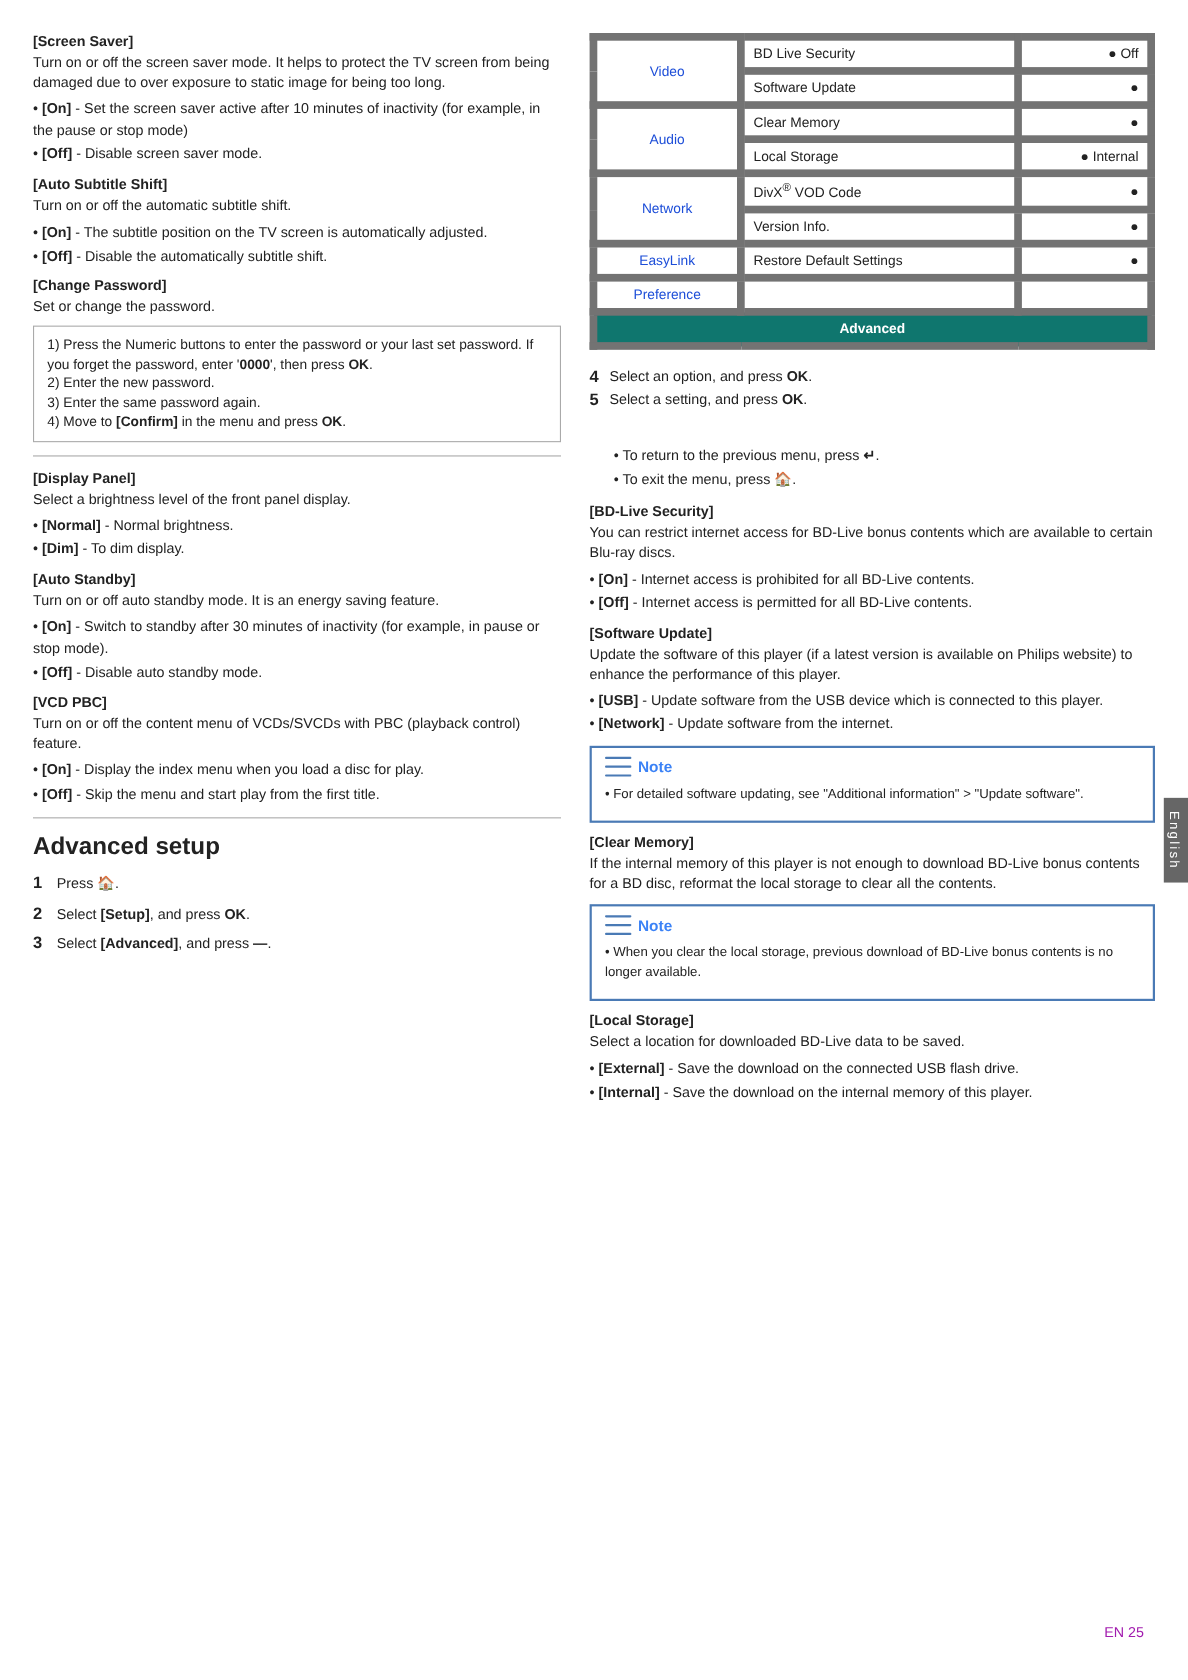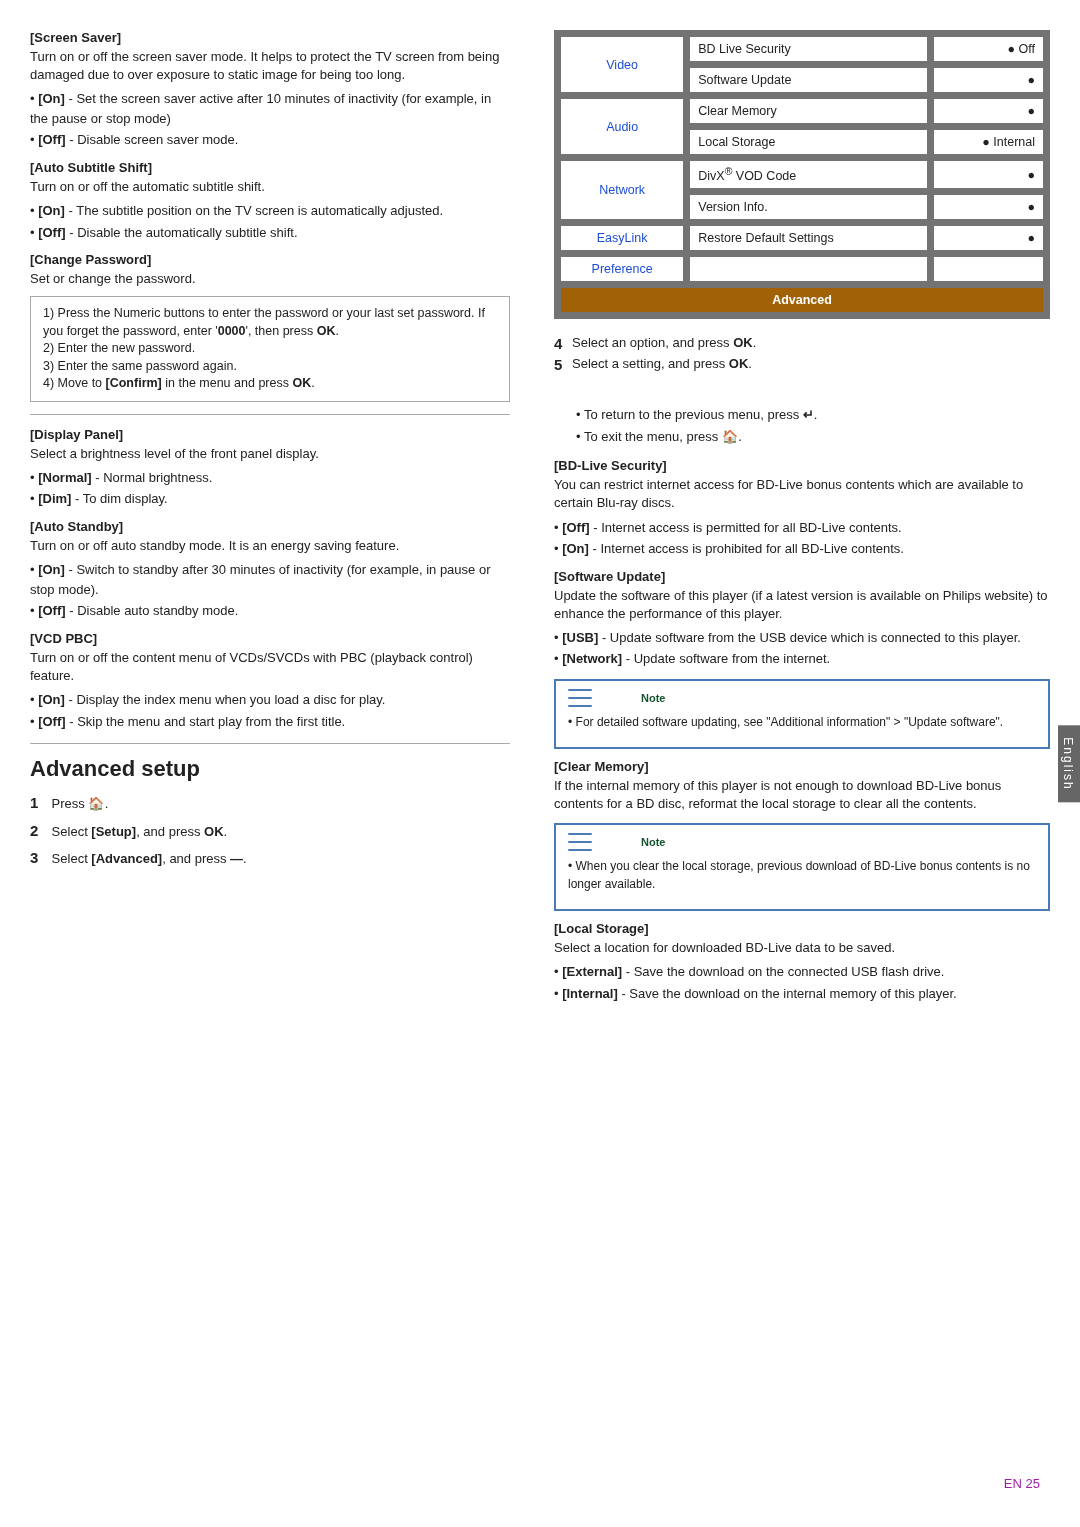--- a/index.html
+++ b/index.html
@@ -17,21 +17,21 @@
       min-height: 1527px;
       padding: 30px 30px 30px 30px;
       display: flex;
       flex-direction: row;
       position: relative;
     }
     .main-content {
       flex: 1;
       display: flex;
       flex-direction: row;
-      gap: 44px;
+      gap: 26px;
     }
     .left-column {
       width: 480px;
       flex-shrink: 0;
     }
     .right-column {
       flex: 1;
     }
     
     .side-label {
@@ -112,21 +112,21 @@
       padding: 5px 8px;
       vertical-align: middle;
     }
     .menu-table .cat-cell {
       background: #fff;
       text-align: center;
       font-size: 12.5px;
       color: #1d4ed8;
     }
     .menu-table .cat-cell.highlighted {
-      background: #a16207;
+      background: #0f766e;
       color: #fff;
       font-weight: bold;
     }
     .menu-table .item-cell {
       font-size: 12.5px;
     }
     .menu-table .value-cell {
       text-align: right;
       font-size: 12.5px;
       white-space: nowrap;
@@ -155,21 +155,21 @@
       height: 18px;
       display: flex;
       flex-direction: column;
       justify-content: space-between;
     }
     .note-line {
       height: 2px;
       background: #4a7ab5;
       border-radius: 1px;
     }
-    .note-text { font-weight: bold; font-size: 11px; color: #14532d; margin-left: 43px; }
+    .note-text { font-weight: bold; font-size: 14px; color: #3b82f6; }
 
     
     .page-num {
       position: absolute;
       bottom: 36px;
       right: 40px;
       font-size: 13px;
       color: #a21caf;
     }
     strong { font-weight: bold; }
@@ -300,22 +300,22 @@
         </div>
         <ul class="sub-bullet" style="margin-left: 22px; margin-top: 32px;">
           <li>To return to the previous menu, press <strong>↵</strong>.</li>
           <li>To exit the menu, press <strong>🏠</strong>.</li>
         </ul>
       </div>
 
       <div class="section-heading">[BD-Live Security]</div>
       <p>You can restrict internet access for BD-Live bonus contents which are available to certain Blu-ray discs.</p>
       <ul class="sub-bullet">
+        <li><strong>[On]</strong> - Internet access is prohibited for all BD-Live contents.</li>
         <li><strong>[Off]</strong> - Internet access is permitted for all BD-Live contents.</li>
-        <li><strong>[On]</strong> - Internet access is prohibited for all BD-Live contents.</li>
       </ul>
 
       <div class="section-heading">[Software Update]</div>
       <p>Update the software of this player (if a latest version is available on Philips website) to enhance the performance of this player.</p>
       <ul class="sub-bullet">
         <li><strong>[USB]</strong> - Update software from the USB device which is connected to this player.</li>
         <li><strong>[Network]</strong> - Update software from the internet.</li>
       </ul>
 
       <div class="note-box">

